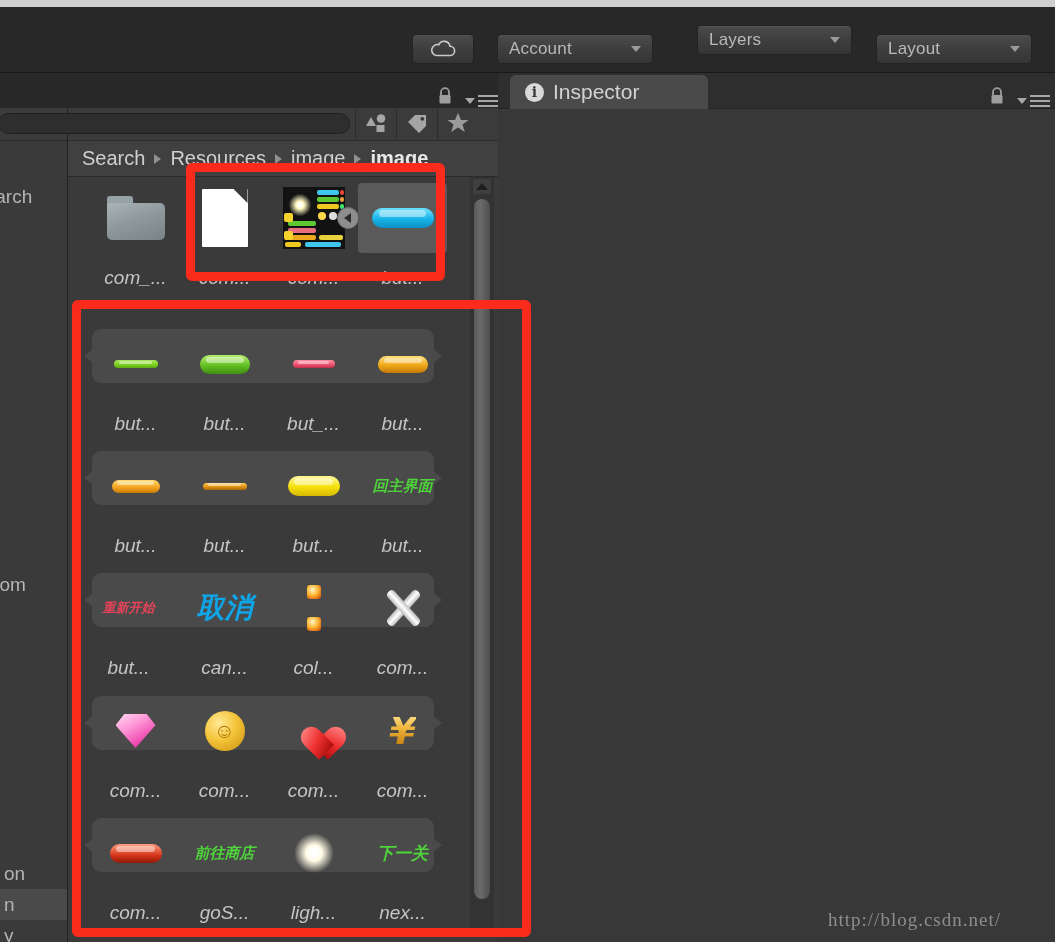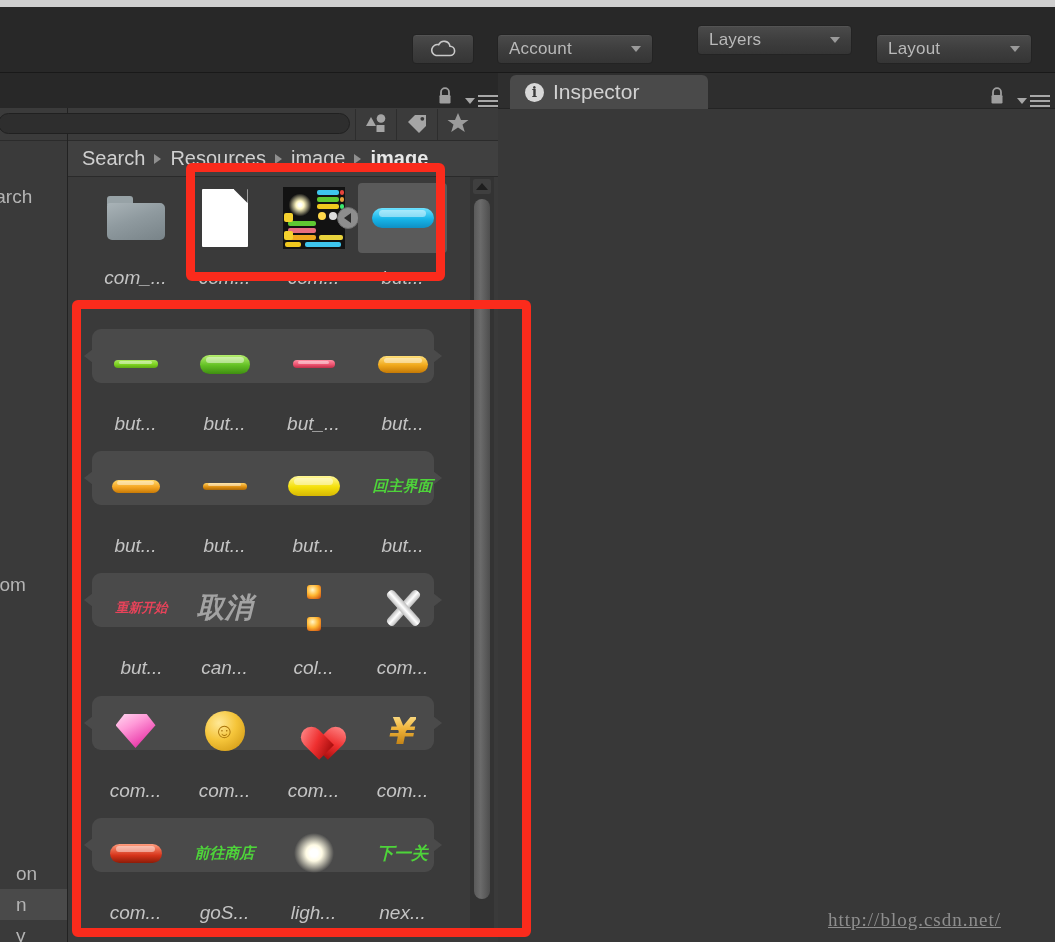--- a/index.html
+++ b/index.html
@@ -55,21 +55,21 @@
     background: #3b3b3b; border-bottom: 1px solid #2b2b2b;
   }
   .lp-clip-text {
     position: absolute; color: #b4b4b4; font-size: 19px; white-space: nowrap;
   }
   #lp-search-clip { left: -28px; top: 78px; }
   #lp-com-clip    { left: -10px; top: 466px; }
   .lp-tree { position: absolute; left: 0; top: 750px; width: 68px; }
   .lp-tree-item {
     height: 31px; line-height: 31px; color: #b4b4b4; font-size: 19px;
-    padding-left: 16px; white-space: nowrap; overflow: hidden;
+    padding-left: 4px; white-space: nowrap; overflow: hidden;
   }
   .lp-tree-item.sel { background: #4a4a4a; }
 
   
   .proj-panel {
     position: absolute; left: 68px; top: 108px; width: 430px; height: 834px;
     background: #3a3a3a;
   }
   .proj-searchbar {
     position: absolute; left: 0; top: 0; width: 430px; height: 33px;
@@ -295,21 +295,20 @@
     pointer-events: none;
   }
   #redbox-top  { left: 186px; top: 163px; width: 259px; height: 118px; }
   #redbox-main { left: 72px;  top: 300px; width: 459px; height: 637px; }
 
   
   .watermark {
     position: absolute; left: 828px; top: 909px;
     color: #8e8e8e; font-size: 19px; letter-spacing: 1px;
     font-family: "Liberation Serif", serif;
-    text-decoration: underline;
   }
 </style>
 </head>
 <body>
 
 <div id="root">
 
   <div class="chrome-strip"></div>
 
   <div class="toolbar">
@@ -507,29 +506,29 @@
           <div class="cell-thumb">
             <div class="cjk" style="color:#4ed43a;">回主界面</div>
           </div>
           <div class="cell-label">but...</div>
         </div>
       </div>
 
       <div class="asset-row" style="top:390px;">
         <div class="sheet-strip" style="top:6px;"></div>
 
-        <div class="asset-cell" style="left:29px;">
+        <div class="asset-cell" style="left:16px;">
           <div class="cell-thumb">
             <div class="cjk" style="color:#e8435a;font-size:13px;">重新开始</div>
           </div>
           <div class="cell-label">but...</div>
         </div>
         <div class="asset-cell" style="left:112px;">
           <div class="cell-thumb">
-            <div class="cjk-lg" style="color:#a3a3a3;">取消</div>
+            <div class="cjk-lg" style="color:#0ea5e9;">取消</div>
           </div>
           <div class="cell-label">can...</div>
         </div>
         <div class="asset-cell" style="left:201px;text-align:right;">
           <div class="cell-thumb">
             <div class="dots">
                 <i></i>
                 <i></i>
               </div>
           </div>

